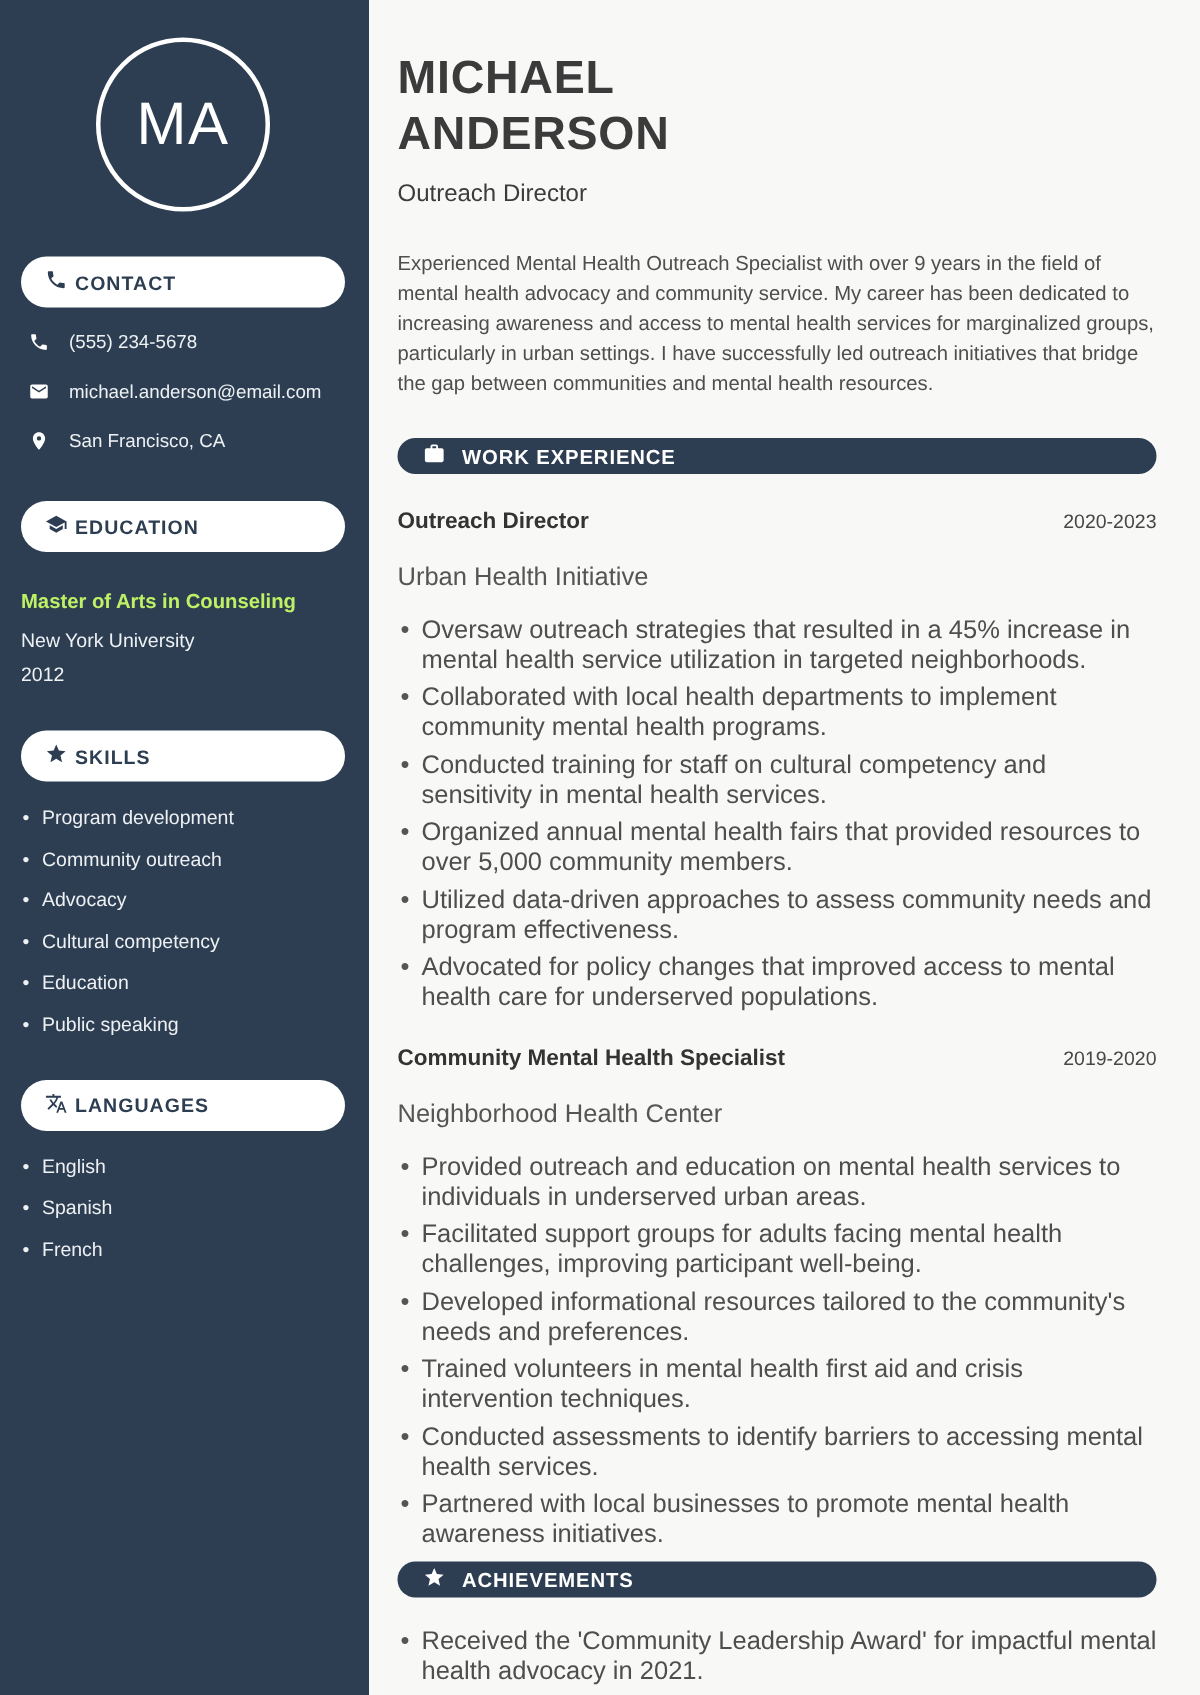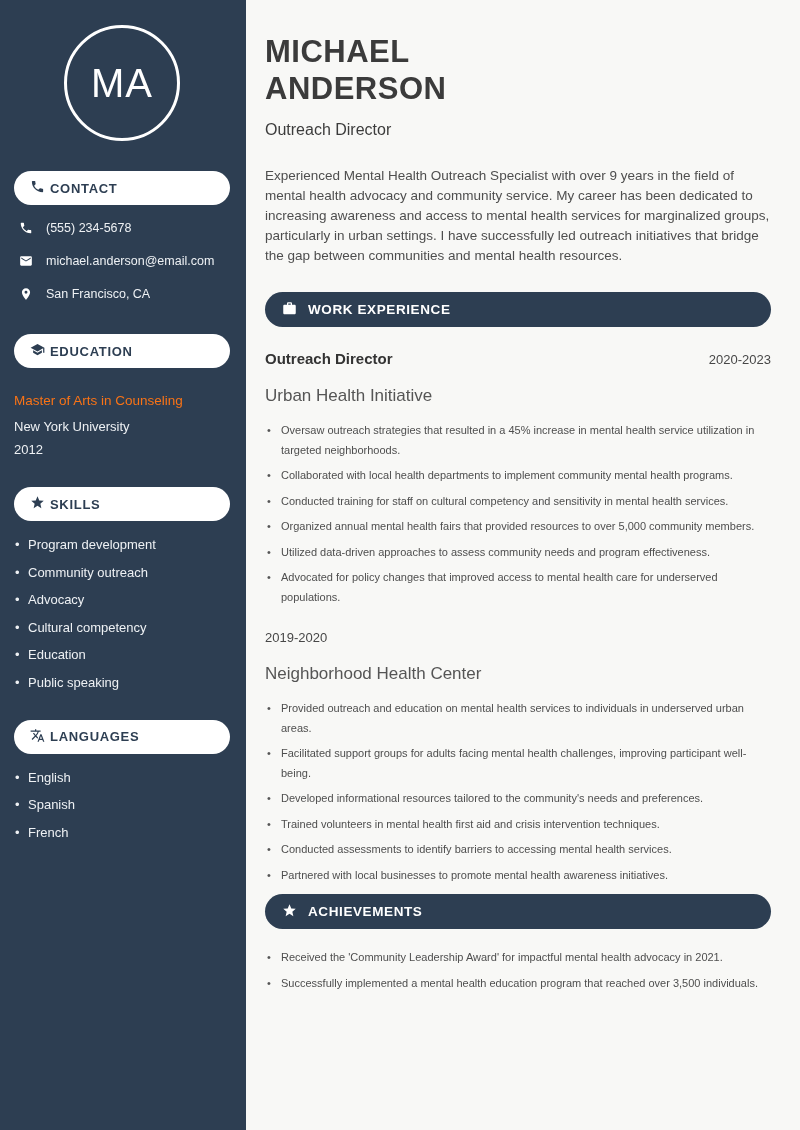--- a/index.html
+++ b/index.html
@@ -36,21 +36,21 @@
   }
   .side-pill svg { width:15px; height:15px; fill:#2d3e52; flex-shrink:0; }
   .side-section { margin-bottom:30px; }
   .contact-row {
     display:flex; align-items:flex-start; gap:13px;
     padding:0 0 0 5px;
     margin-bottom:16px;
     font-size:12.5px;
   }
   .contact-row svg { width:14px; height:14px; fill:#fff; flex-shrink:0; }
-  .edu-degree { font-weight:normal; color:#f97316; font-size:13.5px; line-height:18px; margin:24px 0 9px 0; }
+  .edu-degree { font-weight:bold; color:#bef264; font-size:13.5px; line-height:18px; margin:24px 0 9px 0; }
   .edu-line { font-size:13px; margin-bottom:8px; }
   ul.side-list { list-style:none; margin-top:4px; }
   ul.side-list li {
     font-size:13px; margin-bottom:12.5px; padding-left:14px; position:relative;
   }
   ul.side-list li::before {
     content:"•"; position:absolute; left:1px; top:0; color:#eef1f4;
   }
 
   
@@ -60,34 +60,34 @@
     color:#3b3b3b; letter-spacing:.5px;
   }
   .job-title-top { font-size:16px; color:#3c3c3c; margin-top:14px; }
   .summary {
     margin-top:27px;
     font-size:13.5px; line-height:20px; color:#4e4e4e;
   }
   .section-pill {
     margin-top:26px;
     background:#2d3e52; color:#fff;
-    border-radius:18px; height:35px;
+    border-radius:18px; height:24px;
     display:flex; align-items:center; gap:11px;
     padding:0 17px;
     font-weight:bold; font-size:13.5px; letter-spacing:.6px;
   }
   .section-pill svg { width:15px; height:15px; fill:#fff; flex-shrink:0; }
   .job { margin-top:23px; }
   .job-head { display:flex; justify-content:space-between; align-items:baseline; }
   .job-role { font-size:15px; font-weight:bold; color:#333; }
   .job-dates { font-size:13px; color:#474747; }
   .job-company { font-size:17px; color:#555; margin-top:19px; }
   ul.bullets { list-style:none; margin-top:15px; }
   ul.bullets li {
-    font-size:11px; line-height:19.5px; color:#4e4e4e;
+    font-size:17px; line-height:19.5px; color:#4e4e4e;
     padding-left:16px; position:relative; margin-bottom:6px;
   }
   ul.bullets li::before {
     content:"•"; position:absolute; left:2px; top:0; color:#555;
   }
   .tight { margin-top:9px; }
 </style>
 </head>
 <body>
 
@@ -194,20 +194,21 @@
       <li>Collaborated with local health departments to implement community mental health programs.</li>
       <li>Conducted training for staff on cultural competency and sensitivity in mental health services.</li>
       <li>Organized annual mental health fairs that provided resources to over 5,000 community members.</li>
       <li>Utilized data-driven approaches to assess community needs and program effectiveness.</li>
       <li>Advocated for policy changes that improved access to mental health care for underserved populations.</li>
     </ul>
   </section>
 
   <section class="job">
     <div class="job-head">
+      <span class="job-role">Community Mental Health Specialist</span>
       <span class="job-dates">2019-2020</span>
     </div>
     <div class="job-company">Neighborhood Health Center</div>
     <ul class="bullets">
       <li>Provided outreach and education on mental health services to individuals in underserved urban areas.</li>
       <li>Facilitated support groups for adults facing mental health challenges, improving participant well-being.</li>
       <li>Developed informational resources tailored to the community's needs and preferences.</li>
       <li>Trained volunteers in mental health first aid and crisis intervention techniques.</li>
       <li>Conducted assessments to identify barriers to accessing mental health services.</li>
       <li>Partnered with local businesses to promote mental health awareness initiatives.</li>

